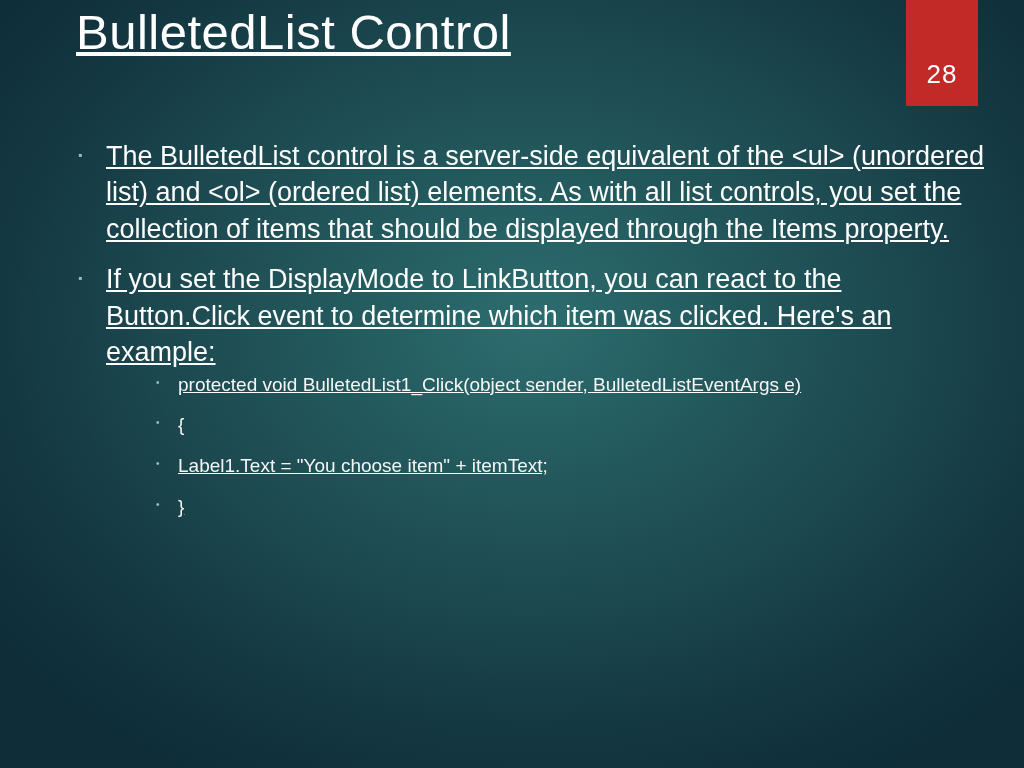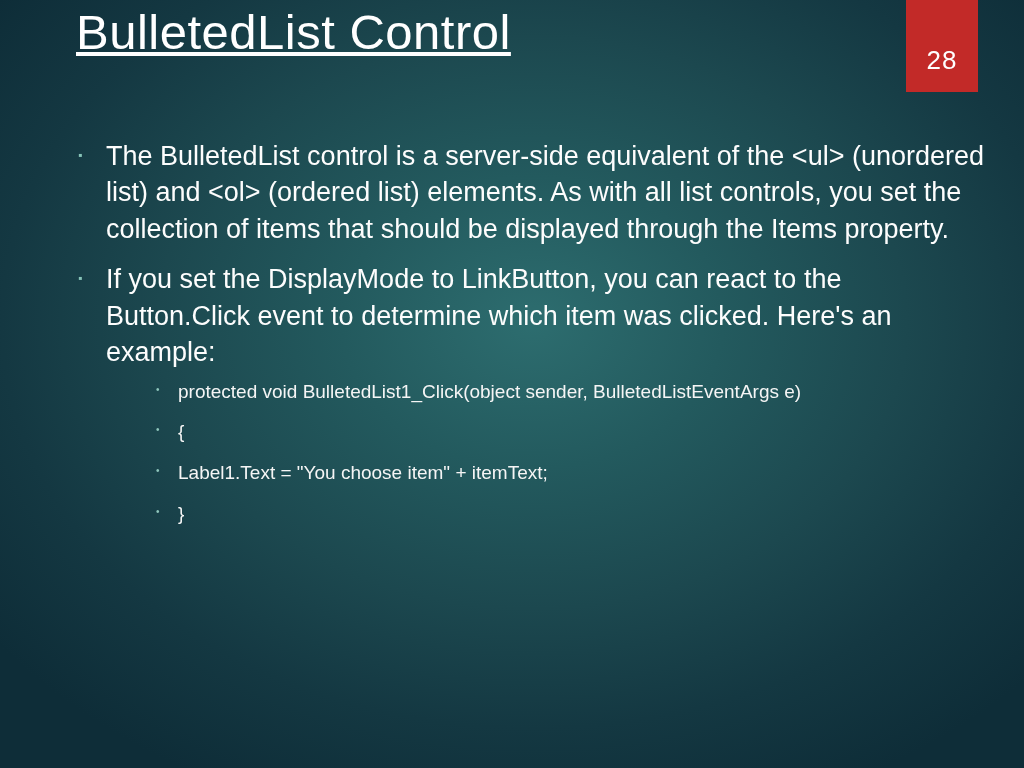--- a/index.html
+++ b/index.html
@@ -14,21 +14,21 @@
     width: 1024px;
     height: 768px;
     position: relative;
     padding: 0;
   }
   .ribbon {
     position: absolute;
     top: 0;
     right: 46px;
     width: 72px;
-    height: 92px;
+    height: 106px;
     background: #c22a28;
     display: flex;
     align-items: flex-end;
     justify-content: center;
     padding-bottom: 16px;
   }
   .ribbon .num {
     color: #fff;
     font-size: 26px;
     letter-spacing: 1px;
@@ -45,41 +45,42 @@
     text-decoration: underline;
   }
   .content {
     position: absolute;
     top: 138px;
     left: 76px;
     right: 40px;
   }
   .bullets {
     list-style: none;
+    text-decoration: underline;
   }
   .bullets > li {
     position: relative;
     padding-left: 30px;
     font-size: 27px;
     line-height: 1.35;
     font-weight: 300;
     margin-bottom: 14px;
     color: #fdfdfd;
   }
   .bullets > li::before {
     content: "▪";
     position: absolute;
     left: 2px;
     top: 9px;
     font-size: 12px;
     color: #87c4b9;
   }
   .sub {
     list-style: none;
-    margin-top: 9px;
+    margin-top: 2px;
     margin-left: 50px;
   }
   .sub > li {
     position: relative;
     padding-left: 22px;
     font-size: 19px;
     line-height: 1.3;
     font-weight: 300;
     margin-bottom: 16px;
     color: #f5f5f5;

